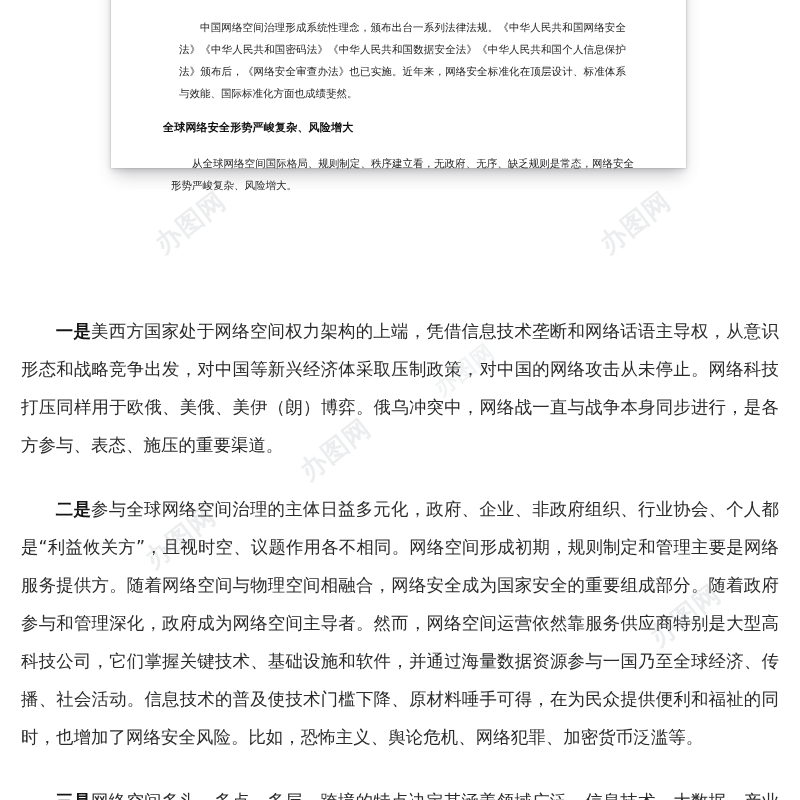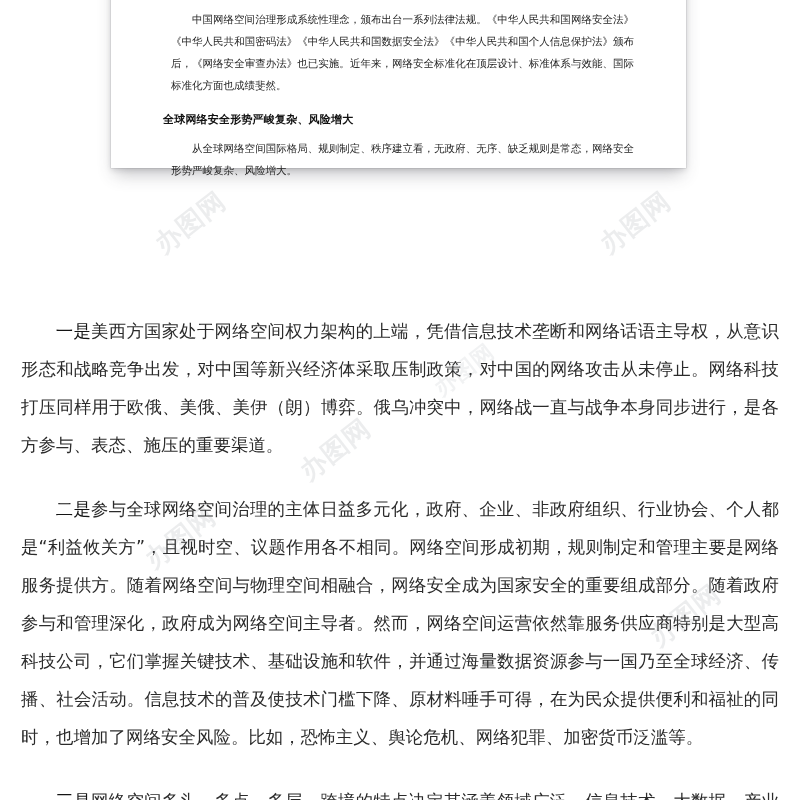--- a/index.html
+++ b/index.html
@@ -67,28 +67,28 @@
     left: 52px;
     right: 44px;
     top: 40px;
   }
   .doc-p {
     font-size: 10.5px;
     line-height: 22px;
     color: #1f1f1f;
     text-align: justify;
     text-justify: inter-ideograph;
-    margin: 8px;
+    margin: 16px;
     text-indent: 2em;
   }
   .doc-h {
     font-size: 11px;
     font-weight: 700;
     color: #111111;
-    margin: 16px 0 10px 0;
+    margin: 16px 0 17px 0;
     text-indent: 0;
     letter-spacing: 0.2px;
   }
   .doc-p2 {
     font-size: 10.5px;
     line-height: 22px;
     color: #1f1f1f;
     text-align: justify;
     text-justify: inter-ideograph;
     margin: 8px;
@@ -108,21 +108,21 @@
     line-height: 38px;
     color: #2b2b2b;
     text-align: justify;
     text-justify: inter-ideograph;
     margin: 0 0 26px 0;
     text-indent: 2em;
     letter-spacing: 0.1px;
   }
   .body-p:last-child { margin-bottom: 0; }
   .lead {
-    font-weight: 400;
+    font-weight: 700;
     color: #141414;
   }
 </style>
 </head>
 <body>
 
 <div class="doc-card-wrap">
   <div class="doc-card">
     <div class="doc-card-inner">
       <p class="doc-p">中国网络空间治理形成系统性理念，颁布出台一系列法律法规。《中华人民共和国网络安全法》《中华人民共和国密码法》《中华人民共和国数据安全法》《中华人民共和国个人信息保护法》颁布后，《网络安全审查办法》也已实施。近年来，网络安全标准化在顶层设计、标准体系与效能、国际标准化方面也成绩斐然。</p>

